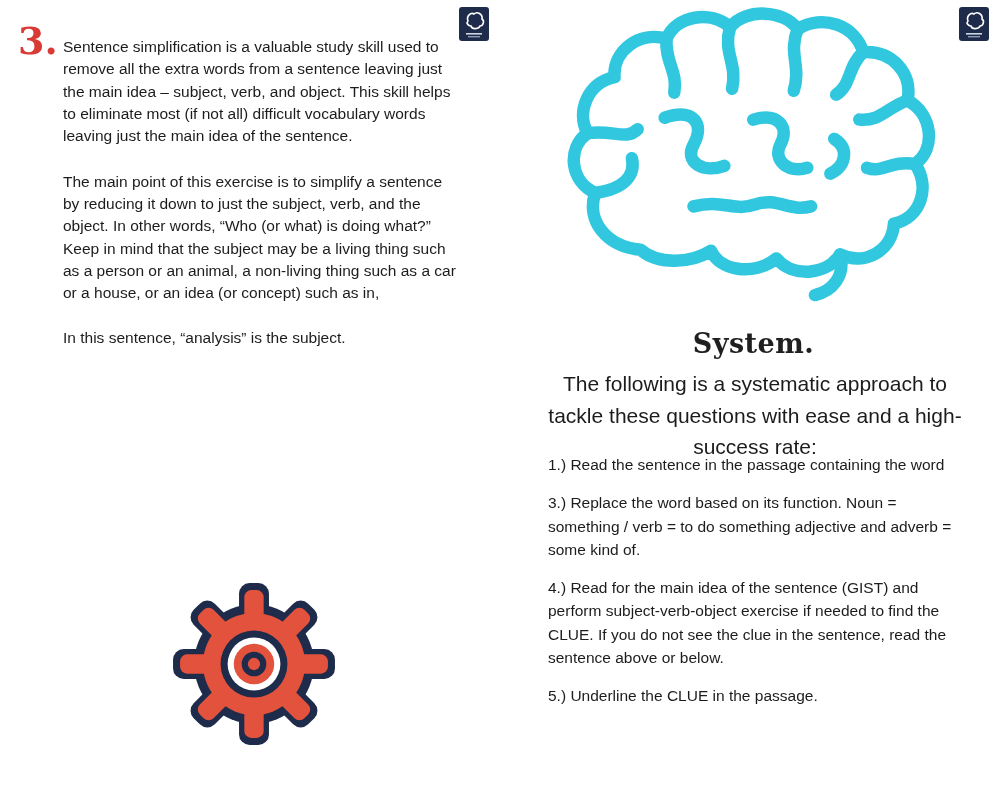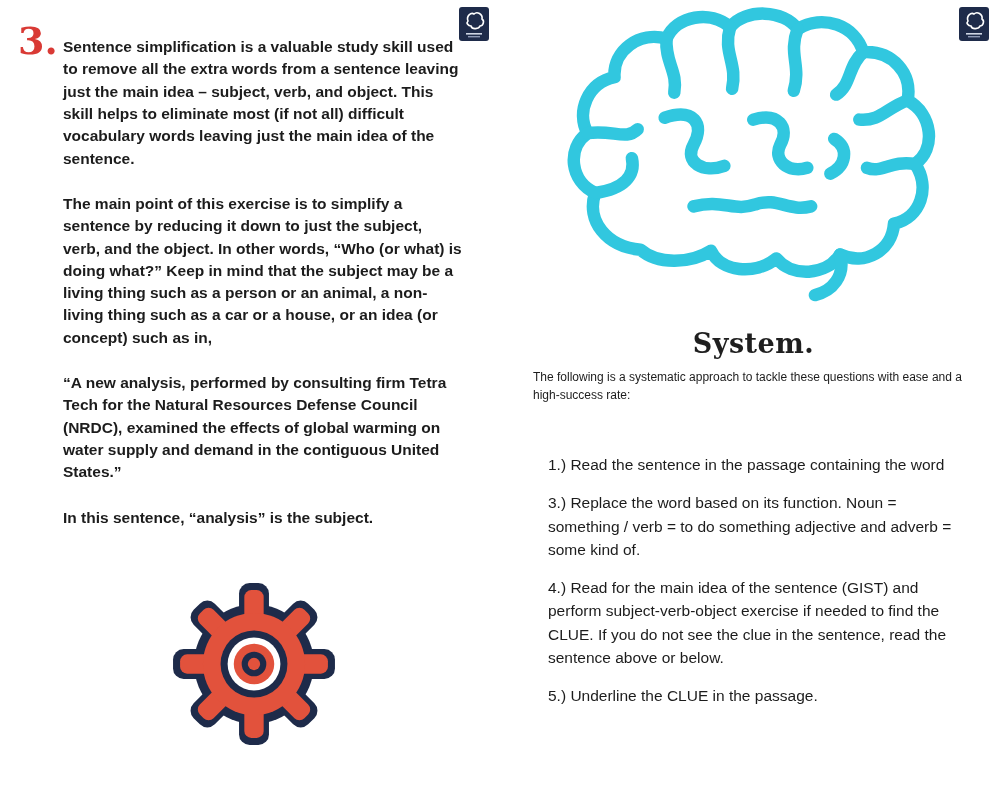--- a/index.html
+++ b/index.html
@@ -30,21 +30,21 @@
     color: #d93a35;
   }
 
   .text-block {
     position: absolute;
     left: 63px; top: 36px;
     width: 399px;
     font-size: 15.5px;
     line-height: 1.44;
   }
-  .text-block p { margin: 0 0 23px 0; font-weight: bold; }
+  .text-block p { margin: 0 0 23px 0; }
 
   .gear {
     position: absolute;
     left: 166px; top: 576px;
     width: 176px; height: 176px;
   }
 
   .brain {
     position: absolute;
     left: 46px; top: 4px;
@@ -60,22 +60,23 @@
     font-weight: 600;
     font-size: 27px;
     letter-spacing: 0.5px;
     color: #1f1f1f;
   }
 
   .intro {
     position: absolute;
     left: 31px; top: 368px;
     width: 444px;
-    font-size: 12px;
+    font-size: 21px;
     line-height: 1.5;
+    text-align: center;
   }
 
   .steps {
     position: absolute;
     left: 31px; top: 438px;
     width: 450px;
     font-size: 15.5px;
     line-height: 1.5;
   }
   .steps p { margin: 15px; }
@@ -94,21 +95,20 @@
         <rect x="7" y="26" width="16" height="1.6" fill="#cfd6e4"></rect>
         <rect x="9" y="29" width="12" height="1.4" fill="#8d99b5"></rect>
       </svg>
     </div>
 
     <div class="big-number">3.</div>
 
     <div class="text-block">
       <p>Sentence simplification is a valuable study skill used to remove all the extra words from a sentence leaving just the main idea – subject, verb, and object. This skill helps to eliminate most (if not all) difficult vocabulary words leaving just the main idea of the sentence.</p>
       <p>The main point of this exercise is to simplify a sentence by reducing it down to just the subject, verb, and the object. In other words, “Who (or what) is doing what?” Keep in mind that the subject may be a living thing such as a person or an animal, a non-living thing such as a car or a house, or an idea (or concept) such as in,</p>
-      <p>“A new analysis, performed by consulting firm Tetra Tech for the Natural Resources Defense Council (NRDC), examined the effects of global warming on water supply and demand in the contiguous United States.”</p>
       <p>In this sentence, “analysis” is the subject.</p>
     </div>
 
     <div class="gear">
       <svg viewBox="0 0 200 200" width="176" height="176">
         <g fill="#1e2b4a">
           <rect x="83" y="8" width="34" height="184" rx="12"></rect>
           <rect x="83" y="8" width="34" height="184" rx="12" transform="rotate(45 100 100)"></rect>
           <rect x="83" y="8" width="34" height="184" rx="12" transform="rotate(90 100 100)"></rect>
           <rect x="83" y="8" width="34" height="184" rx="12" transform="rotate(135 100 100)"></rect>

